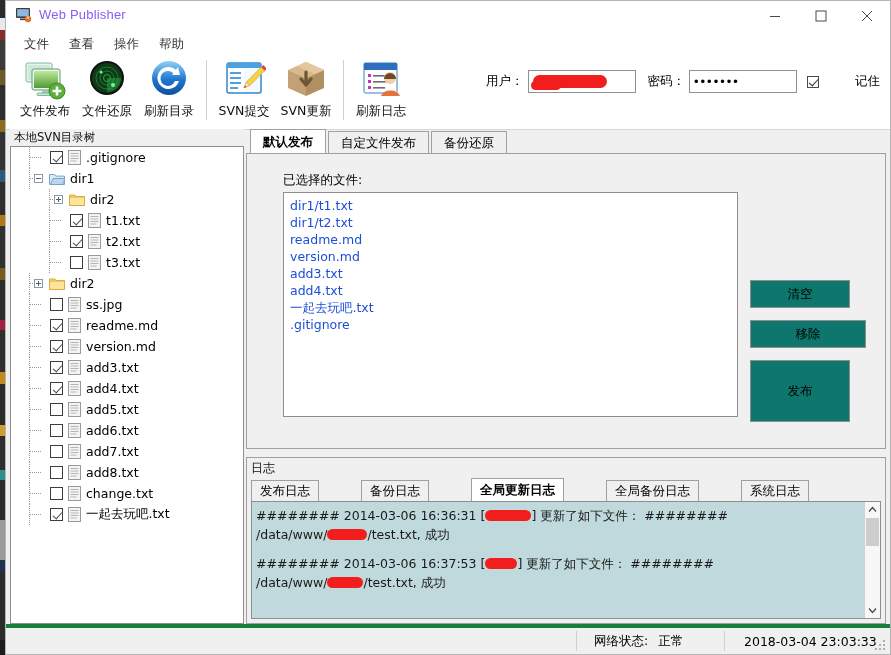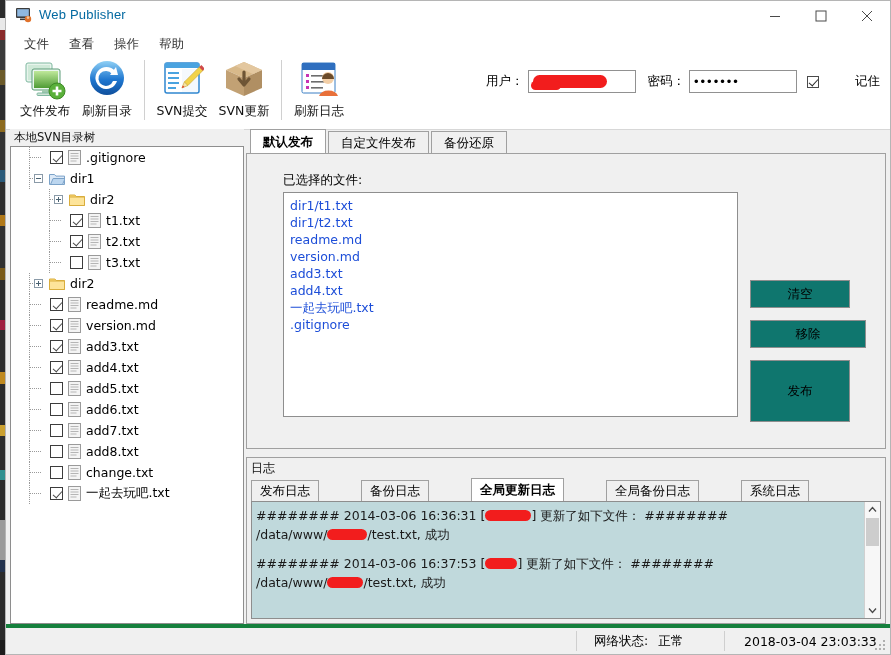--- a/index.html
+++ b/index.html
@@ -47,21 +47,21 @@
   }
   
   #title-bar{
     position:relative;height:30px;background:#ffffff;
     border-bottom:1px solid #ffffff;
   }
   #title-icon{
     position:absolute;left:10px;top:7px;width:16px;height:15px;
   }
   #title-text{
-    position:absolute;left:33px;top:6px;font-size:13px;color:#0369a1;
+    position:absolute;left:33px;top:6px;font-size:13px;color:#8b5cf6;
     font-family:"Liberation Sans",sans-serif;letter-spacing:.2px;
   }
   .win-btn{
     position:absolute;top:0;width:46px;height:30px;
     display:flex;align-items:center;justify-content:center;cursor:default;
   }
   #btn-minimize{right:92px;}
   #btn-maximize{right:46px;}
   #btn-close{right:0px;}
   .win-btn svg{display:block;}
@@ -301,20 +301,35 @@
             </defs>
           <rect x="19" y="32" width="8" height="3" fill="#9fc8ae"></rect>
           <rect x="14" y="35" width="18" height="2.5" rx="1" fill="#cfe2d6" stroke="#7fb8a0"></rect>
           <circle cx="34" cy="33" r="8" fill="#5ab03a" stroke="#3d8a26"></circle>
           <path d="M34 28.5 v9 M29.5 33 h9" stroke="#fff" stroke-width="2.6"></path>
         </svg>
       </span>
       <span class="tool-label">文件发布</span>
     </div>
 
+    <div class="tool-btn">
+      <span class="tool-ico">
+        <svg width="44" height="44" viewBox="0 0 44 44">
+          <circle cx="22" cy="20" r="17" fill="#111"></circle>
+          <circle cx="22" cy="20" r="15" fill="#0c3b15"></circle>
+          <circle cx="22" cy="20" r="11" fill="none" stroke="#1e7a32" stroke-width="1"></circle>
+          <circle cx="22" cy="20" r="7" fill="none" stroke="#1e7a32" stroke-width="1"></circle>
+          <circle cx="22" cy="20" r="3.5" fill="none" stroke="#2aa847" stroke-width="1"></circle>
+          <path d="M22 20 L36 20 A14 14 0 0 1 22 34 Z" fill="#2aa847" opacity=".5"></path>
+          <circle cx="28" cy="27" r="2" fill="#7ef09a"></circle>
+          <circle cx="16" cy="14" r="1.5" fill="#7ef09a"></circle>
+        </svg>
+      </span>
+      <span class="tool-label">文件还原</span>
+    </div>
 
     <div class="tool-btn">
       <span class="tool-ico">
         <svg width="44" height="44" viewBox="0 0 44 44">
           <circle cx="22" cy="20" r="17" fill="url(#g2)"></circle>
           <defs>
               <linearGradient id="g2" x1="0" y1="0" x2="0" y2="1">
             <stop offset="0%" stop-color="#8fd0f5"></stop>
                 <stop offset="55%" stop-color="#1f77d0"></stop>
             <stop offset="100%" stop-color="#0f4f9c"></stop>
@@ -517,20 +532,36 @@
               <span class="ico-folder"><svg width="16" height="13" viewBox="0 0 16 13">
                   <path d="M0.5 2 h5.4 l1.3 1.5 h8.3 v9 h-15 z" fill="#fbd978" stroke="#d9ad3c"></path>
                   <path d="M0.5 4 h15 v8.5 h-15 z" fill="#fde49a" stroke="#d9ad3c"></path>
                 </svg></span>
               <span class="t-label">dir2</span>
             </div>
             <div class="tree-row">
               <span class="dots" style="left:18px;top:10px;width:12px;"></span>
               <span class="vdots" style="left:18px;top:0;height:21px;"></span>
               <span class="t-spacer" style="width:39px"></span>
+              <span class="t-cb"></span>
+              <span class="ico-file"><svg width="13" height="15" viewBox="0 0 13 15">
+                  <rect x="0.5" y="0.5" width="12" height="14" fill="#f4f4f4" stroke="#9a9a9a"></rect>
+                  <g fill="#b5b5b5">
+                    <rect x="2.5" y="3" width="8" height="1"></rect>
+                    <rect x="2.5" y="5.5" width="8" height="1"></rect>
+                    <rect x="2.5" y="8" width="8" height="1"></rect>
+                    <rect x="2.5" y="10.5" width="6" height="1"></rect>
+                  </g>
+                </svg></span>
+              <span class="t-label">ss.jpg</span>
+            </div>
+            <div class="tree-row">
+              <span class="dots" style="left:18px;top:10px;width:12px;"></span>
+              <span class="vdots" style="left:18px;top:0;height:21px;"></span>
+              <span class="t-spacer" style="width:39px"></span>
               <span class="t-cb checked"></span>
               <span class="ico-file"><svg width="13" height="15" viewBox="0 0 13 15">
                   <rect x="0.5" y="0.5" width="12" height="14" fill="#f4f4f4" stroke="#9a9a9a"></rect>
                   <g fill="#b5b5b5">
                     <rect x="2.5" y="3" width="8" height="1"></rect>
                     <rect x="2.5" y="5.5" width="8" height="1"></rect>
                     <rect x="2.5" y="8" width="8" height="1"></rect>
                     <rect x="2.5" y="10.5" width="6" height="1"></rect>
                   </g>
                 </svg></span>

